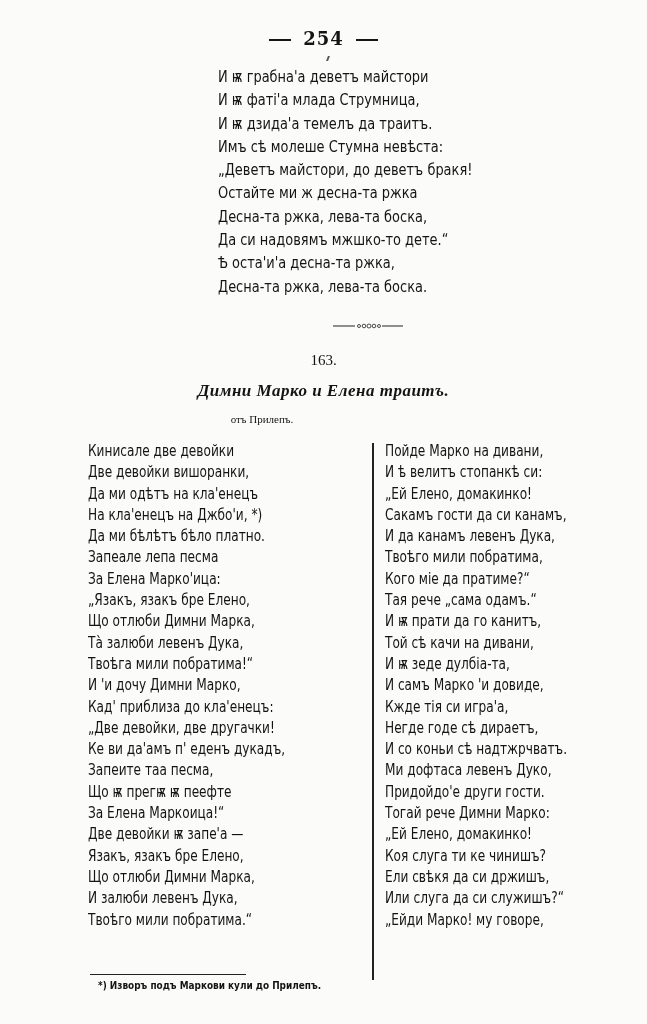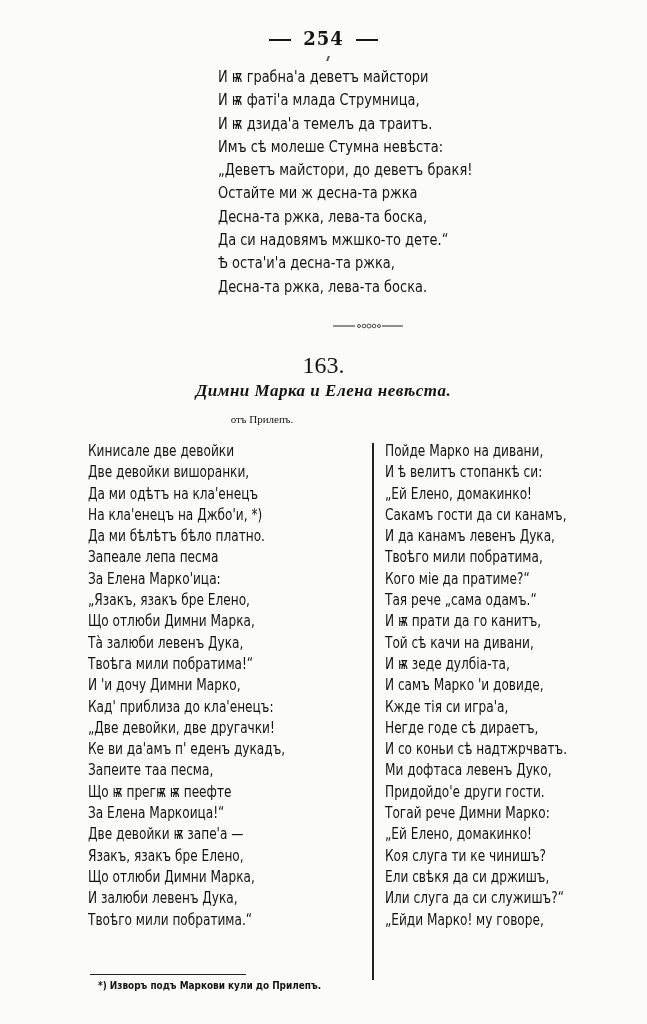--- a/index.html
+++ b/index.html
@@ -22,21 +22,21 @@
     position: absolute; top: 66px; left: 218px;
     font-size: 15.5px; line-height: 23.3px; white-space: nowrap;
     font-family: "DejaVu Sans Condensed", "DejaVu Sans", sans-serif;
     transform: scaleX(0.93); transform-origin: left top;
   }
   .ornament {
     position: absolute; top: 323px; left: 333px; width: 70px; height: 6px;
   }
   .num {
     position: absolute; top: 352px; left: 0; width: 647px; text-align: center;
-    font-size: 24px; font-family: "Liberation Serif", serif;
+    font-size: 15px; font-family: "Liberation Serif", serif;
   }
   .title {
     position: absolute; top: 381px; left: 0; width: 647px; text-align: center;
     font-size: 17px; font-weight: bold; font-style: italic;
     font-family: "Liberation Serif", serif; letter-spacing: 0.5px;
   }
   .origin {
     position: absolute; top: 413px; left: 0; width: 524px; text-align: center;
     font-size: 11px; font-family: "Liberation Serif", serif;
   }
@@ -83,21 +83,21 @@
     <line x1="0" y1="3" x2="22" y2="3" stroke="#222" stroke-width="1"></line>
     <circle cx="26" cy="3" r="1.5" fill="none" stroke="#222" stroke-width="0.8"></circle>
     <circle cx="31" cy="3" r="1.8" fill="none" stroke="#222" stroke-width="0.8"></circle>
     <circle cx="36" cy="3" r="2" fill="none" stroke="#222" stroke-width="0.8"></circle>
     <circle cx="41" cy="3" r="1.8" fill="none" stroke="#222" stroke-width="0.8"></circle>
     <circle cx="46" cy="3" r="1.5" fill="none" stroke="#222" stroke-width="0.8"></circle>
     <line x1="49" y1="3" x2="70" y2="3" stroke="#222" stroke-width="1"></line>
   </svg>
 
   <div class="num">163.</div>
-  <div class="title">Димни Марка и Елена невѣста.</div>
+  <div class="title">Димни Марко и Елена траитъ.</div>
   <div class="origin">отъ Прилепъ.</div>
 
   <div class="col col-left" id="col-left">
       <span class="line">Кинисале две девойки</span>
       <span class="line">Две девойки вишоранки,</span>
       <span class="line">Да ми одѣтъ на кла'енецъ</span>
       <span class="line">На кла'енецъ на Джбо'и, *)</span>
       <span class="line">Да ми бѣлѣтъ бѣло платно.</span>
       <span class="line">Запеале лепа песма</span>
       <span class="line">За Елена Марко'ица:</span>

